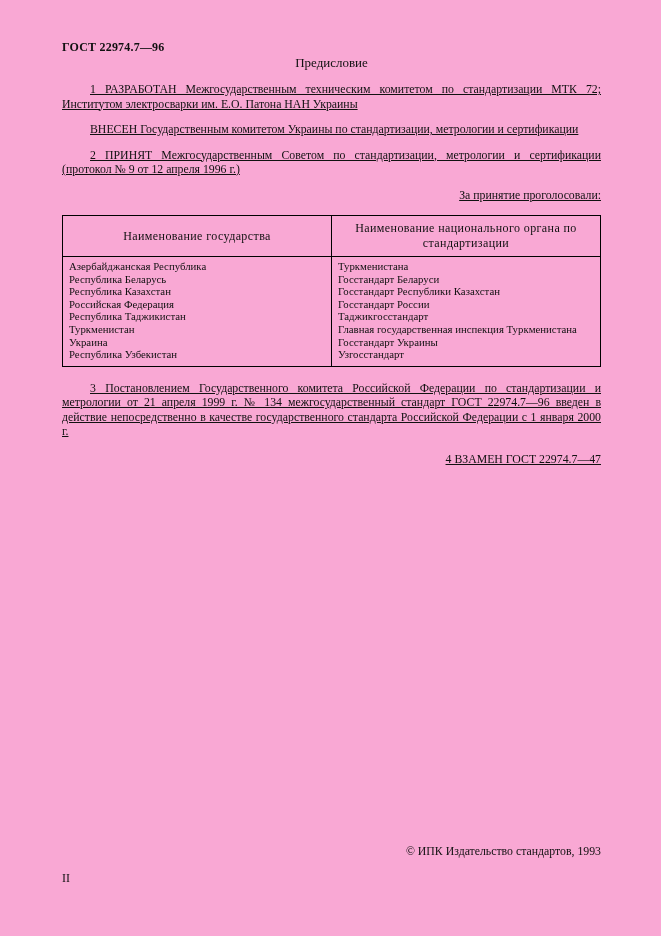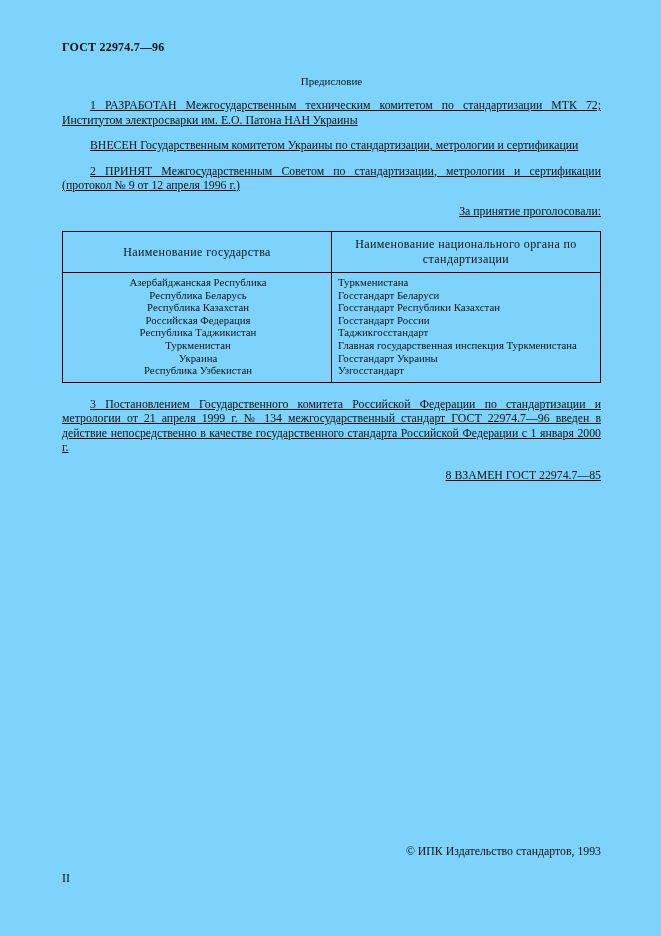--- a/index.html
+++ b/index.html
@@ -2,35 +2,34 @@
 <html><head>
 <meta charset="utf-8">
 <style>
   * { margin: 0; padding: 0; box-sizing: border-box; }
   html, body { background: #ffffff; }
   .page {
     position: relative;
     width: 661px;
     height: 936px;
     margin: 0 auto;
-    background: #7dd3fc;
+    background: #f9a8d4;
     color: #111111;
     font-family: "Liberation Serif", serif;
     padding: 40px 60px 0 62px;
     overflow: hidden;
   }
   .doc-number {
     font-weight: bold;
     font-size: 12px;
     letter-spacing: 0.2px;
   }
   .page-title {
     text-align: center;
-    font-size: 11px;
-    margin-top: 20px;
+    font-size: 13px;
   }
   .para {
     font-size: 11.8px;
     line-height: 14.5px;
     text-align: justify;
     text-indent: 28px;
     margin-top: 11px;
     text-decoration: underline;
   }
   .para.no-justify { text-align: right; }
@@ -51,21 +50,20 @@
   }
   .vote-table td {
     font-size: 10.8px;
     line-height: 12.6px;
     padding: 0 4px 0 6px;
     vertical-align: top;
   }
   .vote-table td:first-child {
     border-right: 1px solid #000;
     width: 50%;
-    text-align: center;
   }
   .vote-table tbody tr:first-child td { padding-top: 3px; }
   .vote-table tbody tr:last-child td { padding-bottom: 5px; }
   .bottom-block {
     position: absolute;
     left: 62px;
     right: 60px;
     bottom: 50px;
   }
   .copyright {
@@ -139,20 +137,20 @@
       </tr>
       <tr>
         <td>Республика Узбекистан</td>
         <td>Узгосстандарт</td>
       </tr>
     </tbody>
   </table>
 
   <p class="para" style="margin-top:14px;">3  Постановлением Государственного комитета Российской Федерации по стандартизации и метрологии от 21 апреля 1999 г. № 134 межгосударственный стандарт ГОСТ 22974.7—96 введен в действие непосредственно в качестве государственного стандарта Российской Федерации с 1 января 2000 г.</p>
 
-  <p class="para no-justify" style="margin-top:13px;">8  ВЗАМЕН ГОСТ 22974.7—85</p>
+  <p class="para no-justify" style="margin-top:13px;">4  ВЗАМЕН ГОСТ 22974.7—47</p>
 
   <div class="bottom-block">
     <div class="copyright">© ИПК Издательство стандартов, 1993</div>
     <div class="page-num">II</div>
   </div>
 
 </div>
 
 </body></html>

